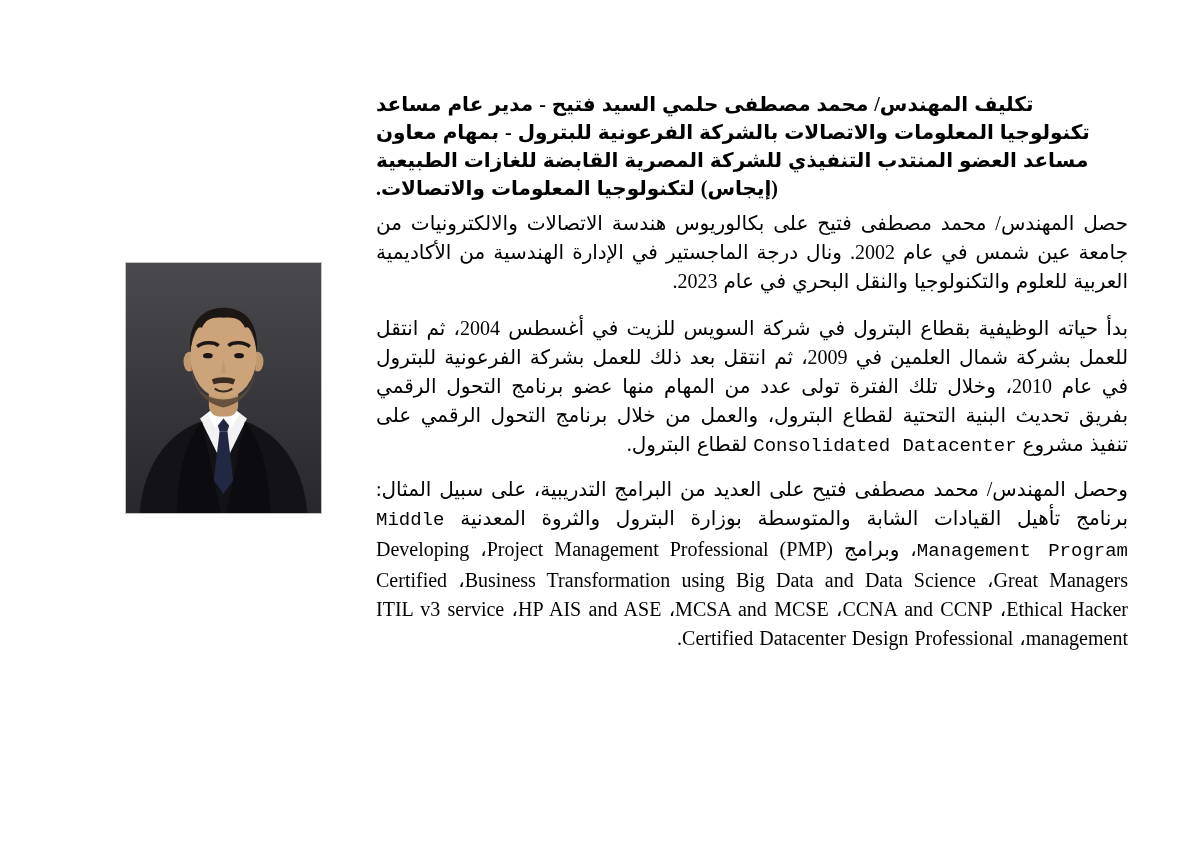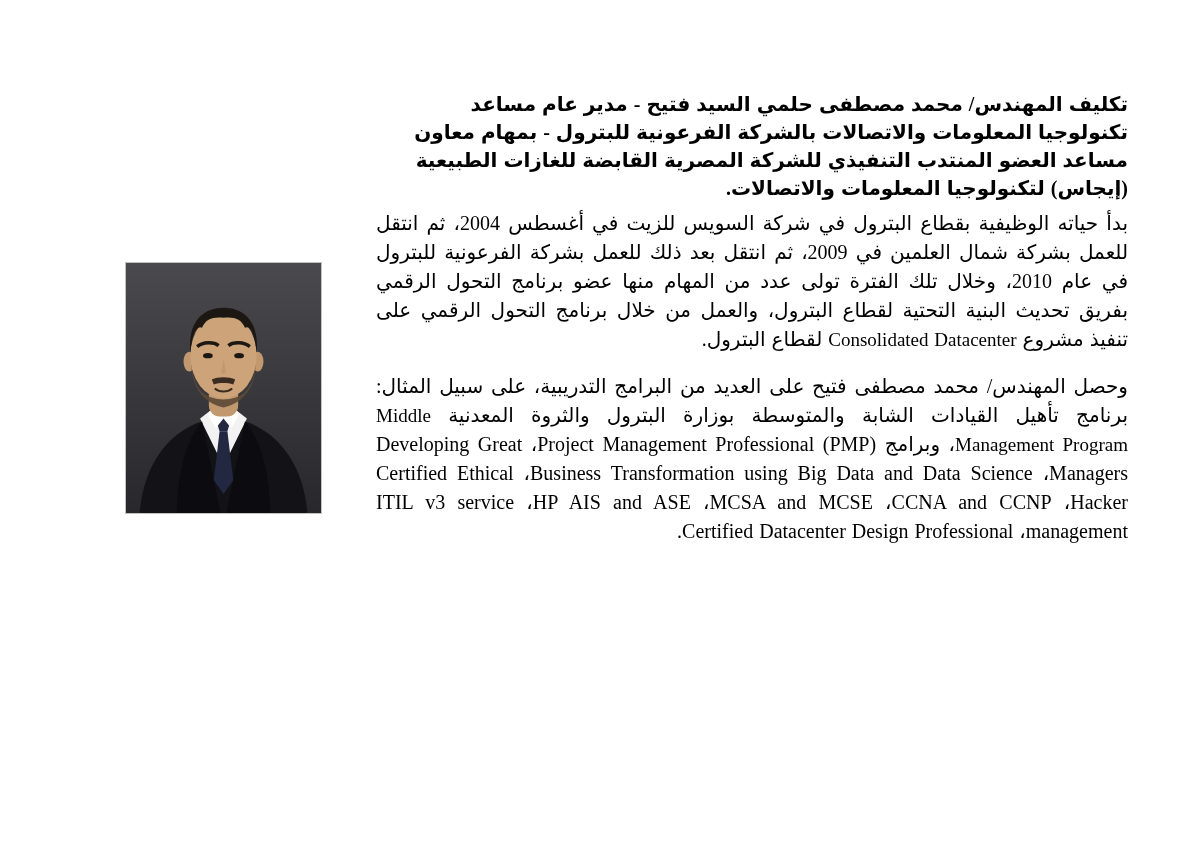--- a/index.html
+++ b/index.html
@@ -25,27 +25,27 @@
     color:#000000;
     font-size:20px;
   }
   .para{
     margin:0 0 13px 0;
     text-align:justify;
     line-height:29px;
     word-spacing:1px;
   }
   .para.bold{font-weight:bold;}
-  .para.center{text-align:right;margin-bottom:7px;line-height:28px;}
+  .para.center{text-align:left;margin-bottom:7px;line-height:28px;}
   .para:nth-of-type(2){margin-bottom:18px;}
   .para:nth-of-type(3){margin-bottom:14px;}
   .para:last-of-type{margin-bottom:7px;}
   .run-arabic{font-family:"Liberation Serif","DejaVu Sans",serif;}
   .run-latin-serif{font-family:"Liberation Serif","DejaVu Serif",serif;}
-  .run-latin-sans{font-family:Liberation Serif, serif;font-size:0.95em;}
+  .run-latin-sans{font-family:Liberation Mono, monospace;font-size:0.95em;}
 </style>
 </head>
 <body>
 
 <div class="page">
 
   <figure class="photo">
     <svg viewBox="0 0 200 251" preserveAspectRatio="none" role="img">
       <defs>
         <linearGradient id="bgGrad" x1="0" y1="0" x2="0" y2="1">
@@ -89,17 +89,18 @@
       <path d="M100 96 L97.5 110 C99 112 101 112 102.5 110 Z" fill="#c2996f"></path>
 
       <path d="M88 117 C94 114 106 114 112 117 L110 122 C104 120 96 120 90 122 Z" fill="#3a2c1e"></path>
 
       <path d="M91 126 C96 130 104 130 109 126" stroke-width="2" fill="none" stroke="#3a2c1e"></path>
     </svg>
   </figure>
 
   <div class="text-column">
       <p class="para bold center" dir="rtl"><span class="run-arabic">تكليف المهندس/ محمد مصطفى حلمي السيد فتيح - مدير عام مساعد تكنولوجيا المعلومات والاتصالات بالشركة الفرعونية للبترول - بمهام معاون مساعد العضو المنتدب التنفيذي للشركة المصرية القابضة للغازات الطبيعية (إيجاس) لتكنولوجيا المعلومات والاتصالات.</span></p>
+      <p class="para" dir="rtl"><span class="run-arabic">حصل المهندس/ محمد مصطفى فتيح على بكالوريوس هندسة الاتصالات والالكترونيات من جامعة عين شمس في عام 2002. ونال درجة الماجستير في الإدارة الهندسية من الأكاديمية العربية للعلوم والتكنولوجيا والنقل البحري في عام 2023.</span></p>
       <p class="para" dir="rtl"><span class="run-arabic">بدأ حياته الوظيفية بقطاع البترول في شركة السويس للزيت في أغسطس 2004، ثم انتقل للعمل بشركة شمال العلمين في 2009، ثم انتقل بعد ذلك للعمل بشركة الفرعونية للبترول في عام 2010، وخلال تلك الفترة تولى عدد من المهام منها عضو برنامج التحول الرقمي بفريق تحديث البنية التحتية لقطاع البترول، والعمل من خلال برنامج التحول الرقمي على تنفيذ مشروع </span><span class="run-latin-sans">Consolidated Datacenter</span><span class="run-arabic"> لقطاع البترول.</span></p>
       <p class="para" dir="rtl"><span class="run-arabic">وحصل المهندس/ محمد مصطفى فتيح على العديد من البرامج التدريبية، على سبيل المثال: برنامج تأهيل القيادات الشابة والمتوسطة بوزارة البترول والثروة المعدنية </span><span class="run-latin-sans">Middle Management Program</span><span class="run-arabic">‏، وبرامج </span><span class="run-latin-serif">Project Management Professional (PMP)</span><span class="run-arabic">‏، </span><span class="run-latin-serif">Developing Great Managers</span><span class="run-arabic">‏، </span><span class="run-latin-serif">Business Transformation using Big Data and Data Science</span><span class="run-arabic">‏، </span><span class="run-latin-serif">Certified Ethical Hacker</span><span class="run-arabic">‏، </span><span class="run-latin-serif">CCNA and CCNP</span><span class="run-arabic">‏، </span><span class="run-latin-serif">MCSA and MCSE</span><span class="run-arabic">‏، </span><span class="run-latin-serif">HP AIS and ASE</span><span class="run-arabic">‏، </span><span class="run-latin-serif">ITIL v3 service management</span><span class="run-arabic">‏، </span><span class="run-latin-serif">Certified Datacenter Design Professional.</span></p>
     </div>
 
 </div>
 
 </body></html>

